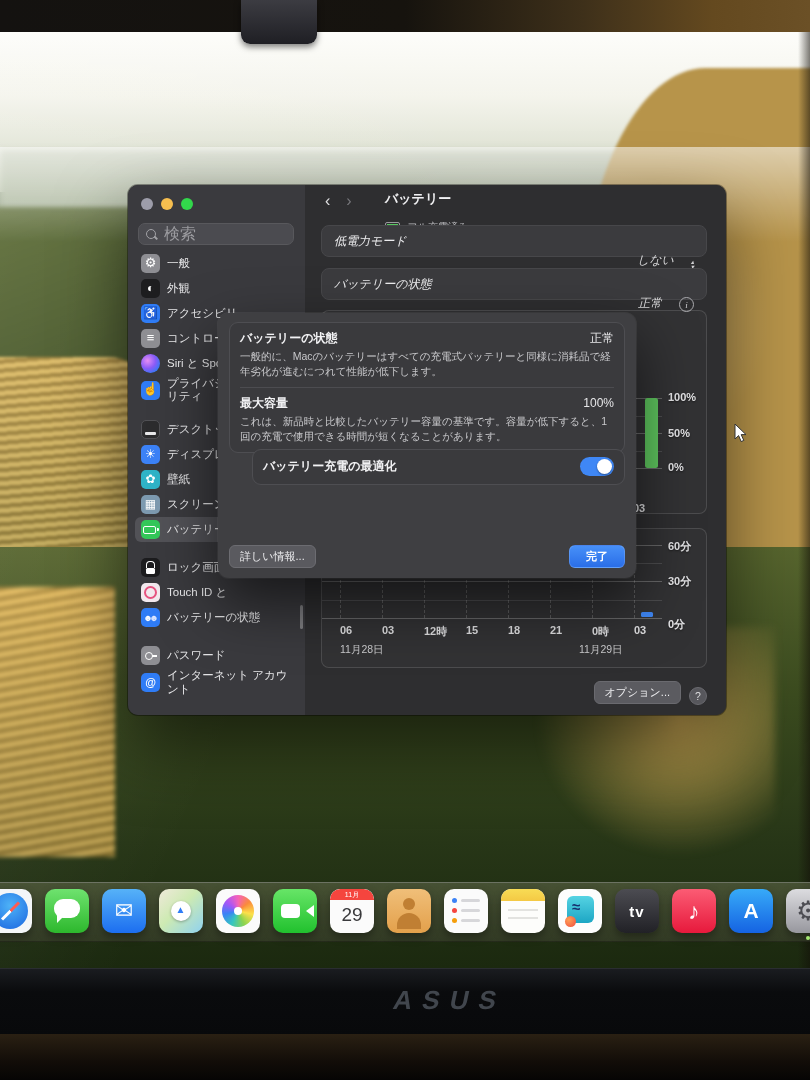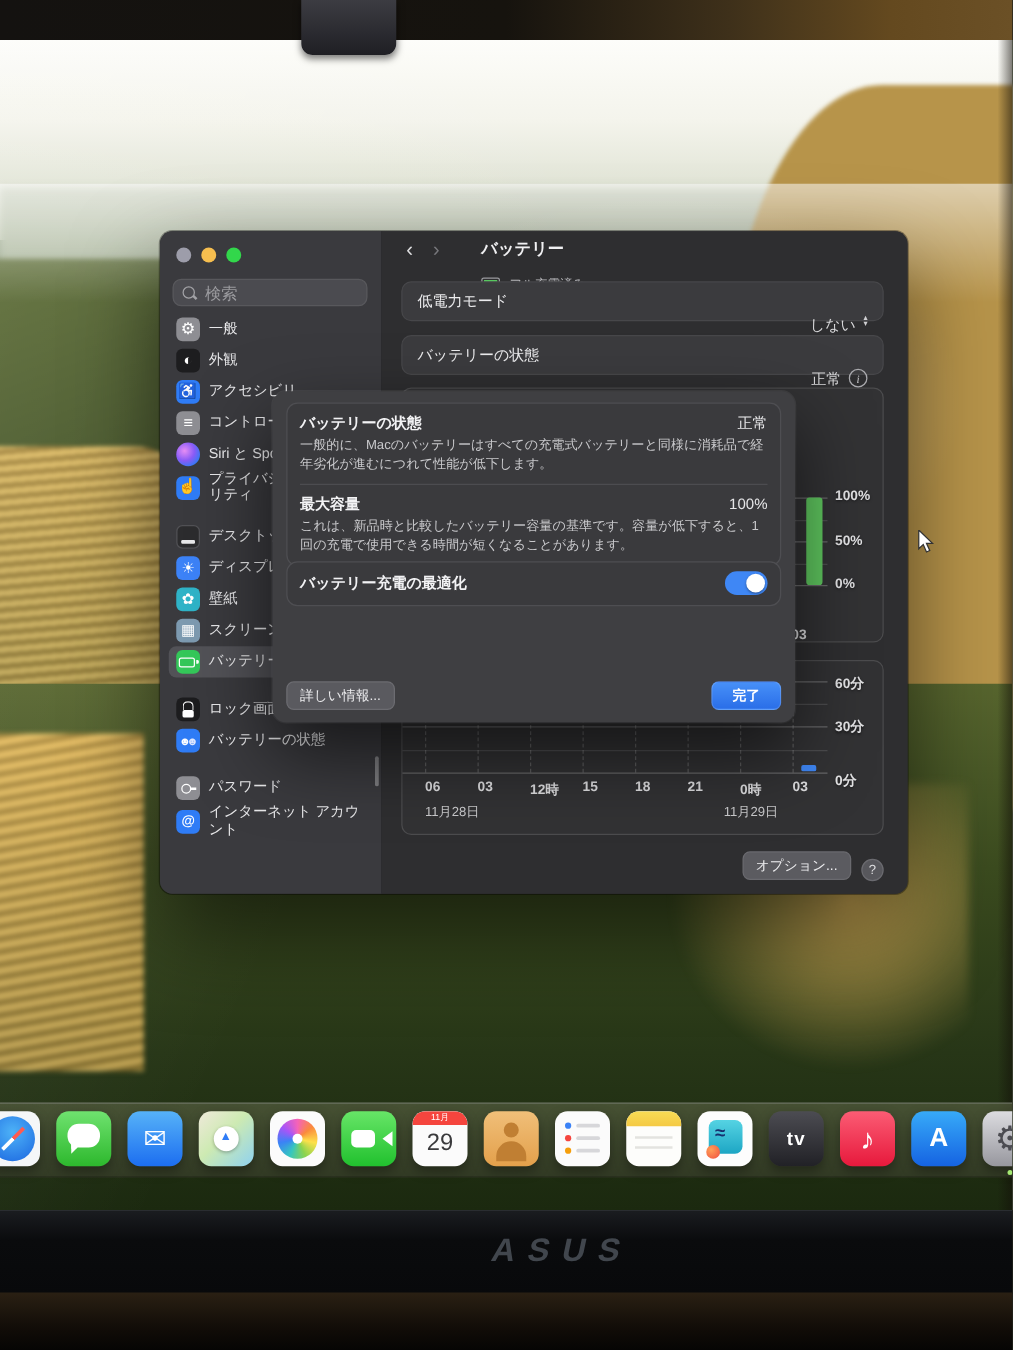--- a/index.html
+++ b/index.html
@@ -51,21 +51,21 @@
     background:#2d2d2f;box-shadow:0 30px 70px rgba(0,0,0,.55),0 0 0 1px rgba(0,0,0,.35);}
   .sidebar{position:absolute;left:0;top:0;bottom:0;width:177px;background:#3a3a3e;
     border-radius:10px 0 0 10px;border-right:1px solid #232325;overflow:hidden;}
   .tl{position:absolute;left:13px;top:13px;display:flex;gap:8px;}
   .tl span{width:12px;height:12px;border-radius:50%;}
   .tl-close{background:#9d9daa;} .tl-min{background:#f6be4f;} .tl-zoom{background:#32d74b;}
   .search{position:absolute;left:10px;top:38px;width:156px;height:22px;background:#4b4b50;
     border:1px solid #58585c;border-radius:7px;display:flex;align-items:center;gap:6px;padding:0 7px;box-sizing:border-box;}
   .mag{width:8px;height:8px;border:1.5px solid #a2a2a6;border-radius:50%;position:relative;flex:0 0 auto;}
   .mag::after{content:"";position:absolute;left:7px;top:7px;width:4px;height:1.5px;background:#a2a2a6;transform:rotate(45deg);}
-  .search input{background:transparent;border:0;outline:0;color:#cfcfd3;font-size:13px;width:110px;font-family:Liberation Sans, sans-serif;}
+  .search input{background:transparent;border:0;outline:0;color:#cfcfd3;font-size:16px;width:110px;font-family:Liberation Sans, sans-serif;}
   .search input::placeholder{color:#9b9b9f;}
   .nav{position:absolute;left:0;top:66px;right:0;}
   .ni{display:flex;align-items:center;gap:7px;min-height:23px;margin:0 7px;padding:1px 6px;border-radius:6px;
     font-size:11.5px;color:#e8e8ea;line-height:1.15;}
   .ni.sel{background:#525257;}
   .gap{height:13px;}
   .icn{width:19px;height:19px;border-radius:5px;flex:0 0 19px;display:flex;align-items:center;justify-content:center;
     font-size:11px;color:#fff;position:relative;}
   .i-gen{background:#8e8e93;} .i-gen::after{content:"\2699";font-size:13px;}
   .i-app{background:#1d1d1f;} .i-app::after{content:"\25D0";font-size:12px;}
@@ -101,23 +101,23 @@
   .content{position:absolute;left:177px;top:0;right:0;bottom:0;background:#2e2e30;border-radius:0 10px 10px 0;overflow:hidden;}
   .navarrows{position:absolute;left:20px;top:7px;font-size:16px;color:#e0e0e2;display:flex;gap:16px;}
   .navarrows .fwd{color:#77777b;}
   .ctitle{position:absolute;left:80px;top:5px;}
   .ctitle .t{font-size:13px;font-weight:bold;color:#f0f0f2;}
   .ctitle .s{display:flex;gap:5px;font-size:10px;color:#b9b9bd;margin-top:12px;}
   .bglyph{display:inline-flex;align-items:center;}
   .bglyph::before{content:"";width:11px;height:6px;border:1px solid #9a9a9e;border-radius:2px;background:linear-gradient(90deg,#57c75f 0 100%);background-clip:content-box;padding:1px;}
   .bglyph::after{content:"";width:1.5px;height:3px;background:#9a9a9e;margin-left:1px;border-radius:0 1px 1px 0;}
   .crow{position:absolute;left:16px;right:19px;height:32px;background:#3b3b3e;border:1px solid #47474a;
-    border-radius:8px;display:flex;align-items:center;padding:0 12px;box-sizing:border-box;font-size:12px;color:#ededEF;}
+    border-radius:8px;display:flex;align-items:center;padding:0 12px;box-sizing:border-box;font-size:12px;color:#ededEF;font-style:italic;}
   .crow .lab{color:#ececee;}
-  .crow .val{margin-left:auto;display:flex;align-items:flex-start;gap:6px;color:#d9d9db;margin-top:39px;}
+  .crow .val{margin-left:auto;display:flex;align-items:flex-end;gap:17px;color:#d9d9db;margin-top:39px;}
   .stepper{display:flex;flex-direction:column;font-size:6.5px;line-height:5px;color:#cfcfd2;}
   .infoi{width:13px;height:13px;border:1.2px solid #ababaf;border-radius:50%;display:flex;align-items:center;justify-content:center;}
   .infoi::after{content:"i";font-size:9px;color:#cfcfd2;font-family:"Liberation Serif",serif;font-style:italic;}
   .bigcard{position:absolute;left:16px;right:19px;border:1px solid rgba(255,255,255,.13);border-radius:8px;background:rgba(255,255,255,.02);}
   .chart{position:absolute;left:17px;width:340px;}
   .hline{position:absolute;left:0;right:0;height:1px;background:rgba(255,255,255,.26);}
   .hline.minor{background:rgba(255,255,255,.13);}
   .vline{position:absolute;top:0;bottom:0;width:0;border-left:1px dashed rgba(255,255,255,.20);}
   .gbar{position:absolute;right:4px;top:0;bottom:0;width:13px;background:#5fc75f;border-radius:2.5px;}
   .bbar{position:absolute;left:319px;bottom:1px;width:12px;height:5px;background:#3f87f5;border-radius:1.5px;}
@@ -127,21 +127,21 @@
   .optbtn{position:absolute;right:45px;bottom:11px;background:#5b5b60;border:1px solid #6a6a6f;border-radius:6px;
     padding:3px 10px;font-size:11px;color:#eeeef0;}
   .helpbtn{position:absolute;right:19px;bottom:10px;width:18px;height:18px;border-radius:50%;background:#57575c;
     border:1px solid #6a6a6f;color:#dedee0;font-size:10.5px;display:flex;align-items:center;justify-content:center;box-sizing:border-box;}
 
   
   .sheet{position:absolute;left:90px;top:128px;width:418px;height:265px;background:#3f3f42;border-radius:11px;
     box-shadow:0 25px 60px rgba(0,0,0,.6),0 0 0 1px rgba(255,255,255,.07);z-index:5;}
   .card{position:absolute;left:11px;right:11px;background:#3a3a3d;border:1px solid #4e4e52;border-radius:9px;box-sizing:border-box;}
   .cardA{top:9px;}
-  .cardB{top:136px;}
+  .cardB{top:136px;margin-left:23px;}
   .sec{padding:7px 10px 8px 10px;}
   .sec .trow{display:flex;align-items:center;}
   .sec .st{font-size:12px;font-weight:bold;color:#f2f2f4;}
   .sec .sv{margin-left:auto;font-size:12px;color:#e6e6e8;}
   .sec .sb{font-size:10.5px;line-height:1.42;color:#c9c9cc;margin-top:2px;}
   .divider{height:1px;background:#4c4c50;margin:0 10px;}
   .tgl{margin-left:auto;width:34px;height:19px;border-radius:10px;background:#3f87f5;position:relative;flex:0 0 auto;}
   .tgl::after{content:"";position:absolute;right:2px;top:2px;width:15px;height:15px;border-radius:50%;background:#fff;box-shadow:0 1px 2px rgba(0,0,0,.4);}
   .morebtn{position:absolute;left:11px;bottom:10px;background:#5a5a5f;border:1px solid #6c6c71;border-radius:6px;
     padding:3px 10px;font-size:11px;color:#ececee;}
@@ -283,20 +283,24 @@
           <div class="ni sel">
               <span class="icn i-batt"></span>
               <span>バッテリー</span>
             </div>
           <div class="gap"></div>
           <div class="ni">
               <span class="icn i-lock"></span>
               <span>ロック画面</span>
             </div>
           <div class="ni">
+              <span class="icn i-touch"></span>
+              <span>Touch ID と</span>
+            </div>
+          <div class="ni">
               <span class="icn i-users"></span>
               <span>バッテリーの状態</span>
             </div>
           <div class="gap"></div>
           <div class="ni">
               <span class="icn i-pass"></span>
               <span>パスワード</span>
             </div>
           <div class="ni">
               <span class="icn i-net"></span>

